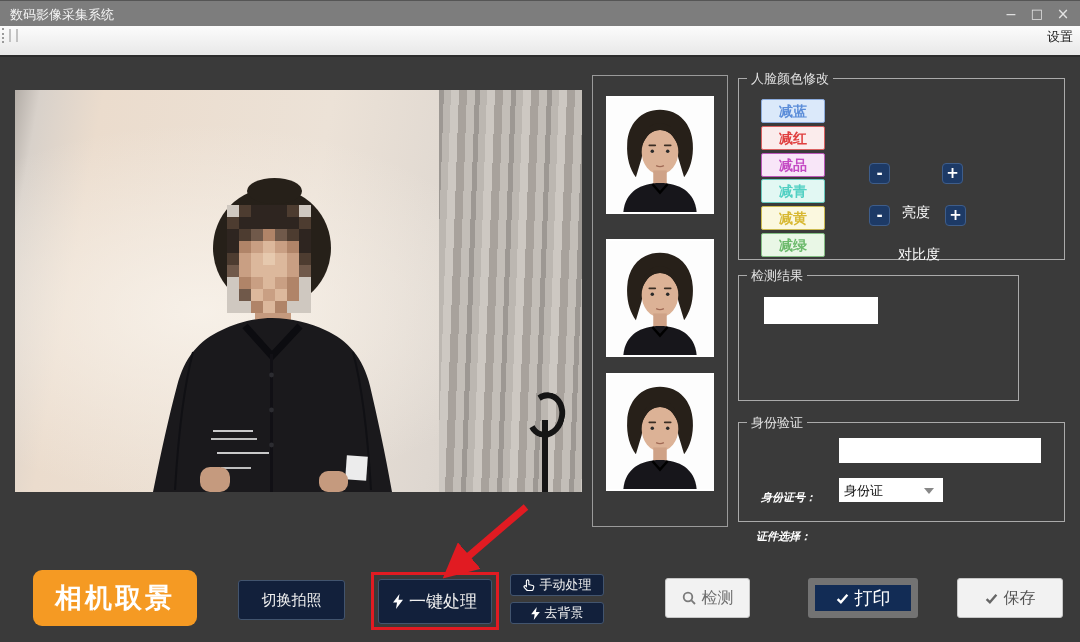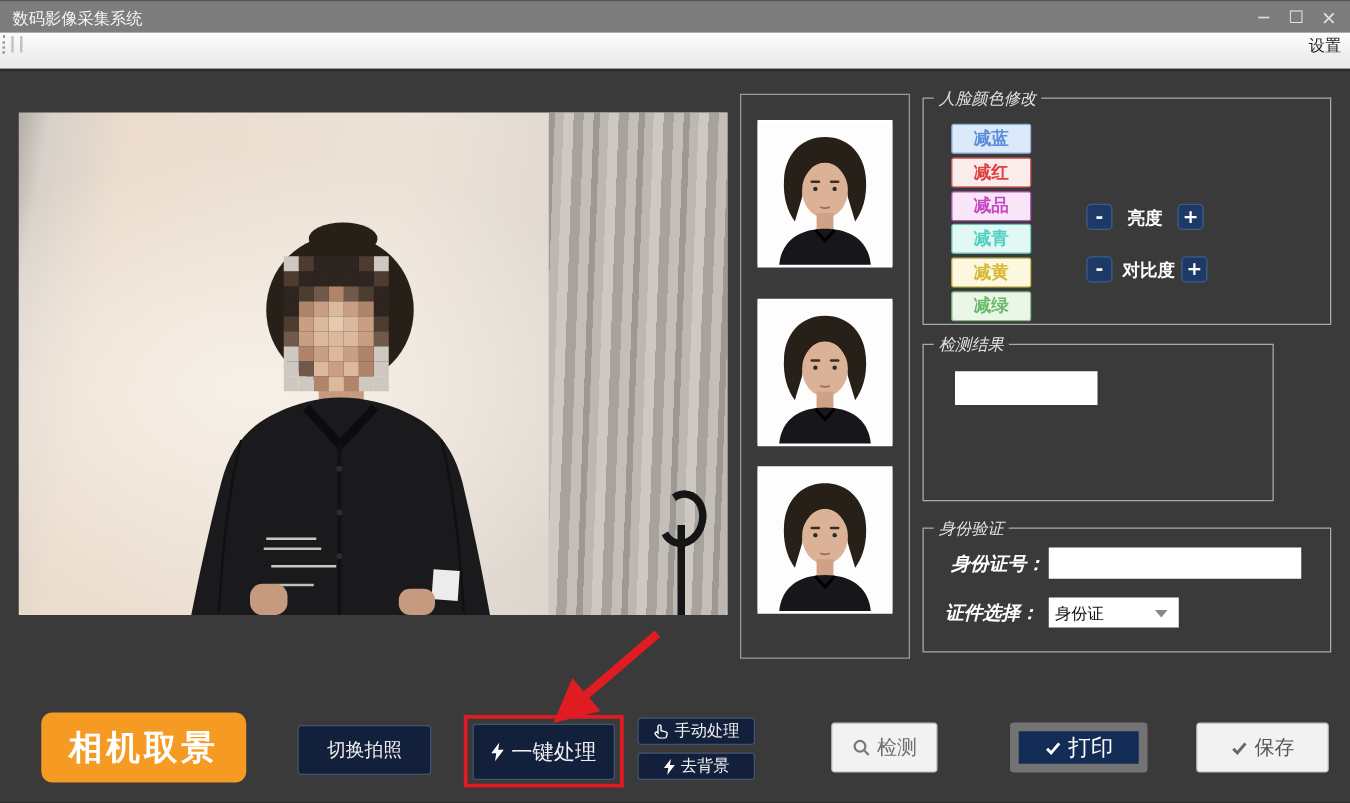--- a/index.html
+++ b/index.html
@@ -52,43 +52,43 @@
   }
   .personsvg{position:absolute;left:0;top:0;}
 
   
   .thumbs{left:592px;top:75px;width:136px;height:452px;border:1px solid #9a9a9a;box-sizing:border-box;}
   .thumb{position:absolute;left:13px;width:108px;height:118px;background:#fff;cursor:pointer;}
   .thumb.t1{top:20px;} .thumb.t2{top:163px;} .thumb.t3{top:297px;}
 
   
   .panel{border:1px solid #aaa;box-sizing:border-box;}
-  .panel .legend{position:absolute;top:-9px;left:8px;background:#3a3a3a;padding:0 4px;font-size:13px;color:#e2e2e2;font-style:italic;}
+  .panel .legend{position:absolute;top:-9px;left:8px;background:#3a3a3a;padding:0 4px;font-size:13px;color:#e2e2e2;}
   .color-panel{left:738px;top:78px;width:327px;height:182px;}
   .detect-panel{left:738px;top:275px;width:281px;height:126px;}
   .id-panel{left:738px;top:422px;width:327px;height:100px;}
 
   .cbtn{position:absolute;left:22px;width:62px;height:22px;font-size:14px;font-weight:bold;
     text-align:center;line-height:22px;border-radius:2px;cursor:pointer;border:1px solid;}
   .cb0{top:20px;background:#dbe9fa;color:#5b8dd9;border-color:#8babdc;}
   .cb1{top:47px;background:#fbecec;color:#e04040;border-color:#d96060;}
   .cb2{top:74px;background:#f8e6f8;color:#c44ac4;border-color:#bb58bb;}
   .cb3{top:100px;background:#e2f8f3;color:#52d0c3;border-color:#66c8bc;}
   .cb4{top:127px;background:#fbf8df;color:#d8b832;border-color:#ccba50;}
   .cb5{top:154px;background:#e9f7e6;color:#6cba6c;border-color:#83bd83;}
 
   .stepbtn{position:absolute;width:21px;height:21px;background:#1d3a66;border:1px solid #3e5higher;border:1px solid #3e5d8a;border-radius:4px;
     color:#fff;font-size:15px;font-weight:bold;text-align:center;line-height:19px;cursor:pointer;box-sizing:border-box;}
-  .steplabel{position:absolute;color:#fff;font-size:14px;font-weight:bold;}
+  .steplabel{position:absolute;color:#fff;font-size:14px;font-weight:normal;margin-top:38px;}
 
   
   .result-box{position:absolute;left:25px;top:21px;width:114px;height:27px;background:#fff;}
 
   
-  .idlabel{position:absolute;color:#fff;font-size:15px;font-weight:bold;font-style:italic;font-family:"DejaVu Serif",serif;}
+  .idlabel{position:absolute;color:#fff;font-size:11px;font-weight:bold;font-style:italic;font-family:"DejaVu Serif",serif;margin-top:48px;}
   .idinput{position:absolute;left:100px;top:15px;width:202px;height:25px;background:#fff;border:none;box-sizing:border-box;padding:0 4px;font-size:13px;}
   .docselect{position:absolute;left:100px;top:55px;width:104px;height:24px;background:#fff;cursor:pointer;}
   .docselect .val{position:absolute;left:5px;top:4px;font-size:13px;color:#111;}
   .chev{position:absolute;right:9px;top:10px;width:0;height:0;border-left:5px solid transparent;border-right:5px solid transparent;border-top:6px solid #888;}
 
   
   .btn{position:absolute;box-sizing:border-box;display:flex;align-items:center;justify-content:center;gap:6px;cursor:pointer;}
   .btn-camera{left:33px;top:570px;width:164px;height:56px;background:#f59a23;border-radius:9px;
     color:#fff;font-size:27px;font-weight:bold;letter-spacing:3px;}
   .navy{background:#12203b;border:1px solid #42546e;border-radius:3px;color:#f0f0f0;}

